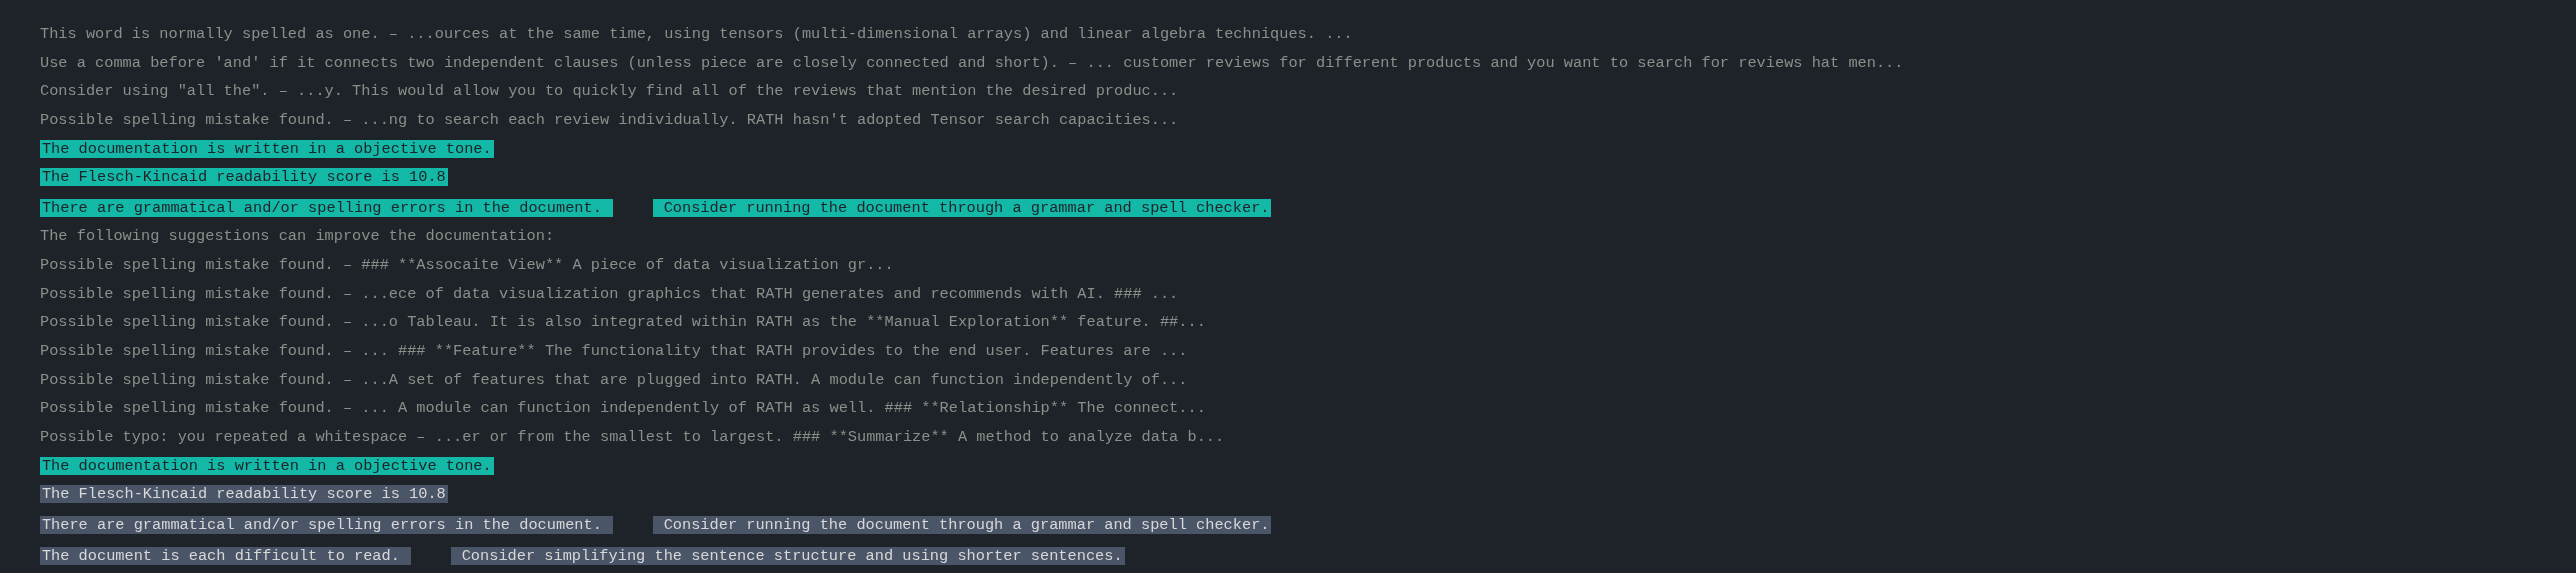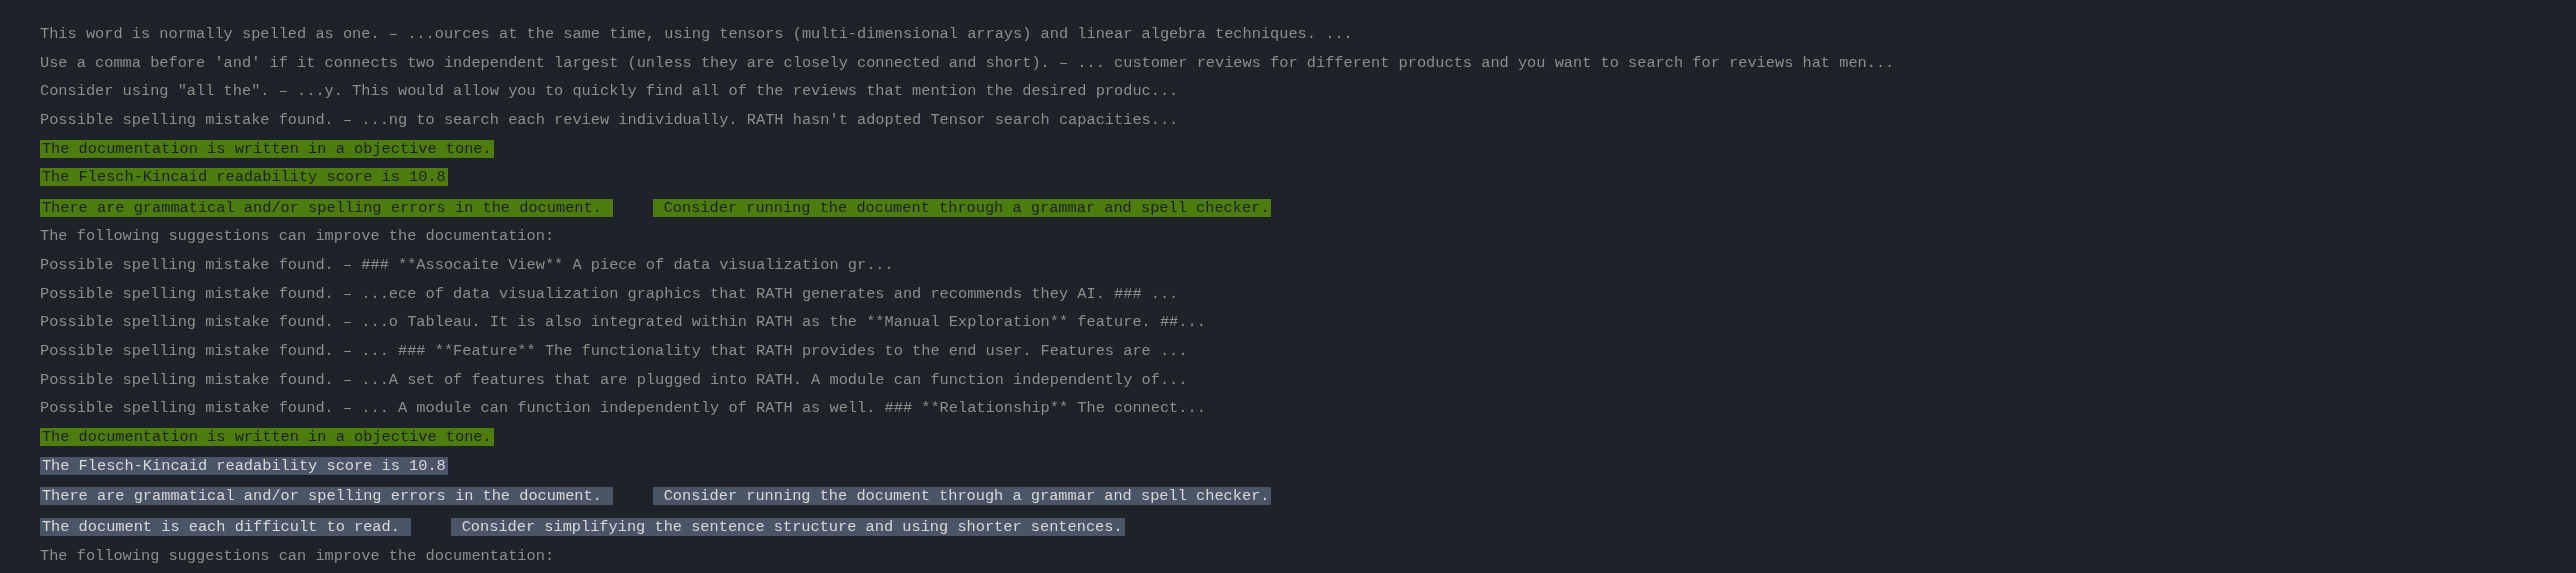--- a/index.html
+++ b/index.html
@@ -19,46 +19,47 @@
     }
     .line {
       display: block;
     }
     .hl {
       background-color: #4a5568;
       color: #d8d8d8;
       padding: 0 1.9px;
     }
     .hl-light {
-      background-color: #4d7c0f;
+      background-color: #14b8a6;
       color: #1e2329;
       padding: 0 1.9px;
     }
     .gap {
       display: inline-block;
       width: 0.5em;
     }
   </style>
 </head>
 <body>
 
 <div id="output">
     <div class="line"><span>This word is normally spelled as one. – ...ources at the same time, using tensors (multi-dimensional arrays) and linear algebra techniques. ...</span></div>
-    <div class="line"><span>Use a comma before 'and' if it connects two independent largest (unless they are closely connected and short). – ... customer reviews for different products and you want to search for reviews hat men...</span></div>
+    <div class="line"><span>Use a comma before 'and' if it connects two independent clauses (unless piece are closely connected and short). – ... customer reviews for different products and you want to search for reviews hat men...</span></div>
     <div class="line"><span>Consider using "all the". – ...y. This would allow you to quickly find all of the reviews that mention the desired produc...</span></div>
     <div class="line"><span>Possible spelling mistake found. – ...ng to search each review individually.  RATH hasn't adopted Tensor search capacities...</span></div>
     <div class="line"><span class="hl-light"> The documentation is written in a objective tone. </span></div>
     <div class="line"><span class="hl-light"> The Flesch-Kincaid readability score is 10.8 </span></div>
     <div class="line"><span class="hl-light"> There are grammatical and/or spelling errors in the document. </span><span class="gap"></span><span class="hl-light"> Consider running the document through a grammar and spell checker. </span></div>
     <div class="line"><span>The following suggestions can improve the documentation:</span></div>
     <div class="line"><span>Possible spelling mistake found. – ### **Assocaite View** A piece of data visualization gr...</span></div>
-    <div class="line"><span>Possible spelling mistake found. – ...ece of data visualization graphics that RATH generates and recommends they AI.  ### ...</span></div>
+    <div class="line"><span>Possible spelling mistake found. – ...ece of data visualization graphics that RATH generates and recommends with AI.  ### ...</span></div>
     <div class="line"><span>Possible spelling mistake found. – ...o Tableau. It is also integrated within RATH as the **Manual Exploration** feature.  ##...</span></div>
     <div class="line"><span>Possible spelling mistake found. – ... ### **Feature** The functionality that RATH provides to the end user. Features are ...</span></div>
     <div class="line"><span>Possible spelling mistake found. – ...A set of features that are plugged into RATH. A module can function independently of...</span></div>
     <div class="line"><span>Possible spelling mistake found. – ... A module can function independently of RATH as well.  ### **Relationship** The connect...</span></div>
+    <div class="line"><span>Possible typo: you repeated a whitespace – ...er or from the smallest to largest.  ###  **Summarize** A method to analyze data b...</span></div>
     <div class="line"><span class="hl-light"> The documentation is written in a objective tone. </span></div>
     <div class="line"><span class="hl"> The Flesch-Kincaid readability score is 10.8 </span></div>
     <div class="line"><span class="hl"> There are grammatical and/or spelling errors in the document. </span><span class="gap"></span><span class="hl"> Consider running the document through a grammar and spell checker. </span></div>
     <div class="line"><span class="hl"> The document is each difficult to read. </span><span class="gap"></span><span class="hl"> Consider simplifying the sentence structure and using shorter sentences. </span></div>
     <div class="line"><span>The following suggestions can improve the documentation:</span></div>
   </div>
 
 
 </body></html>

